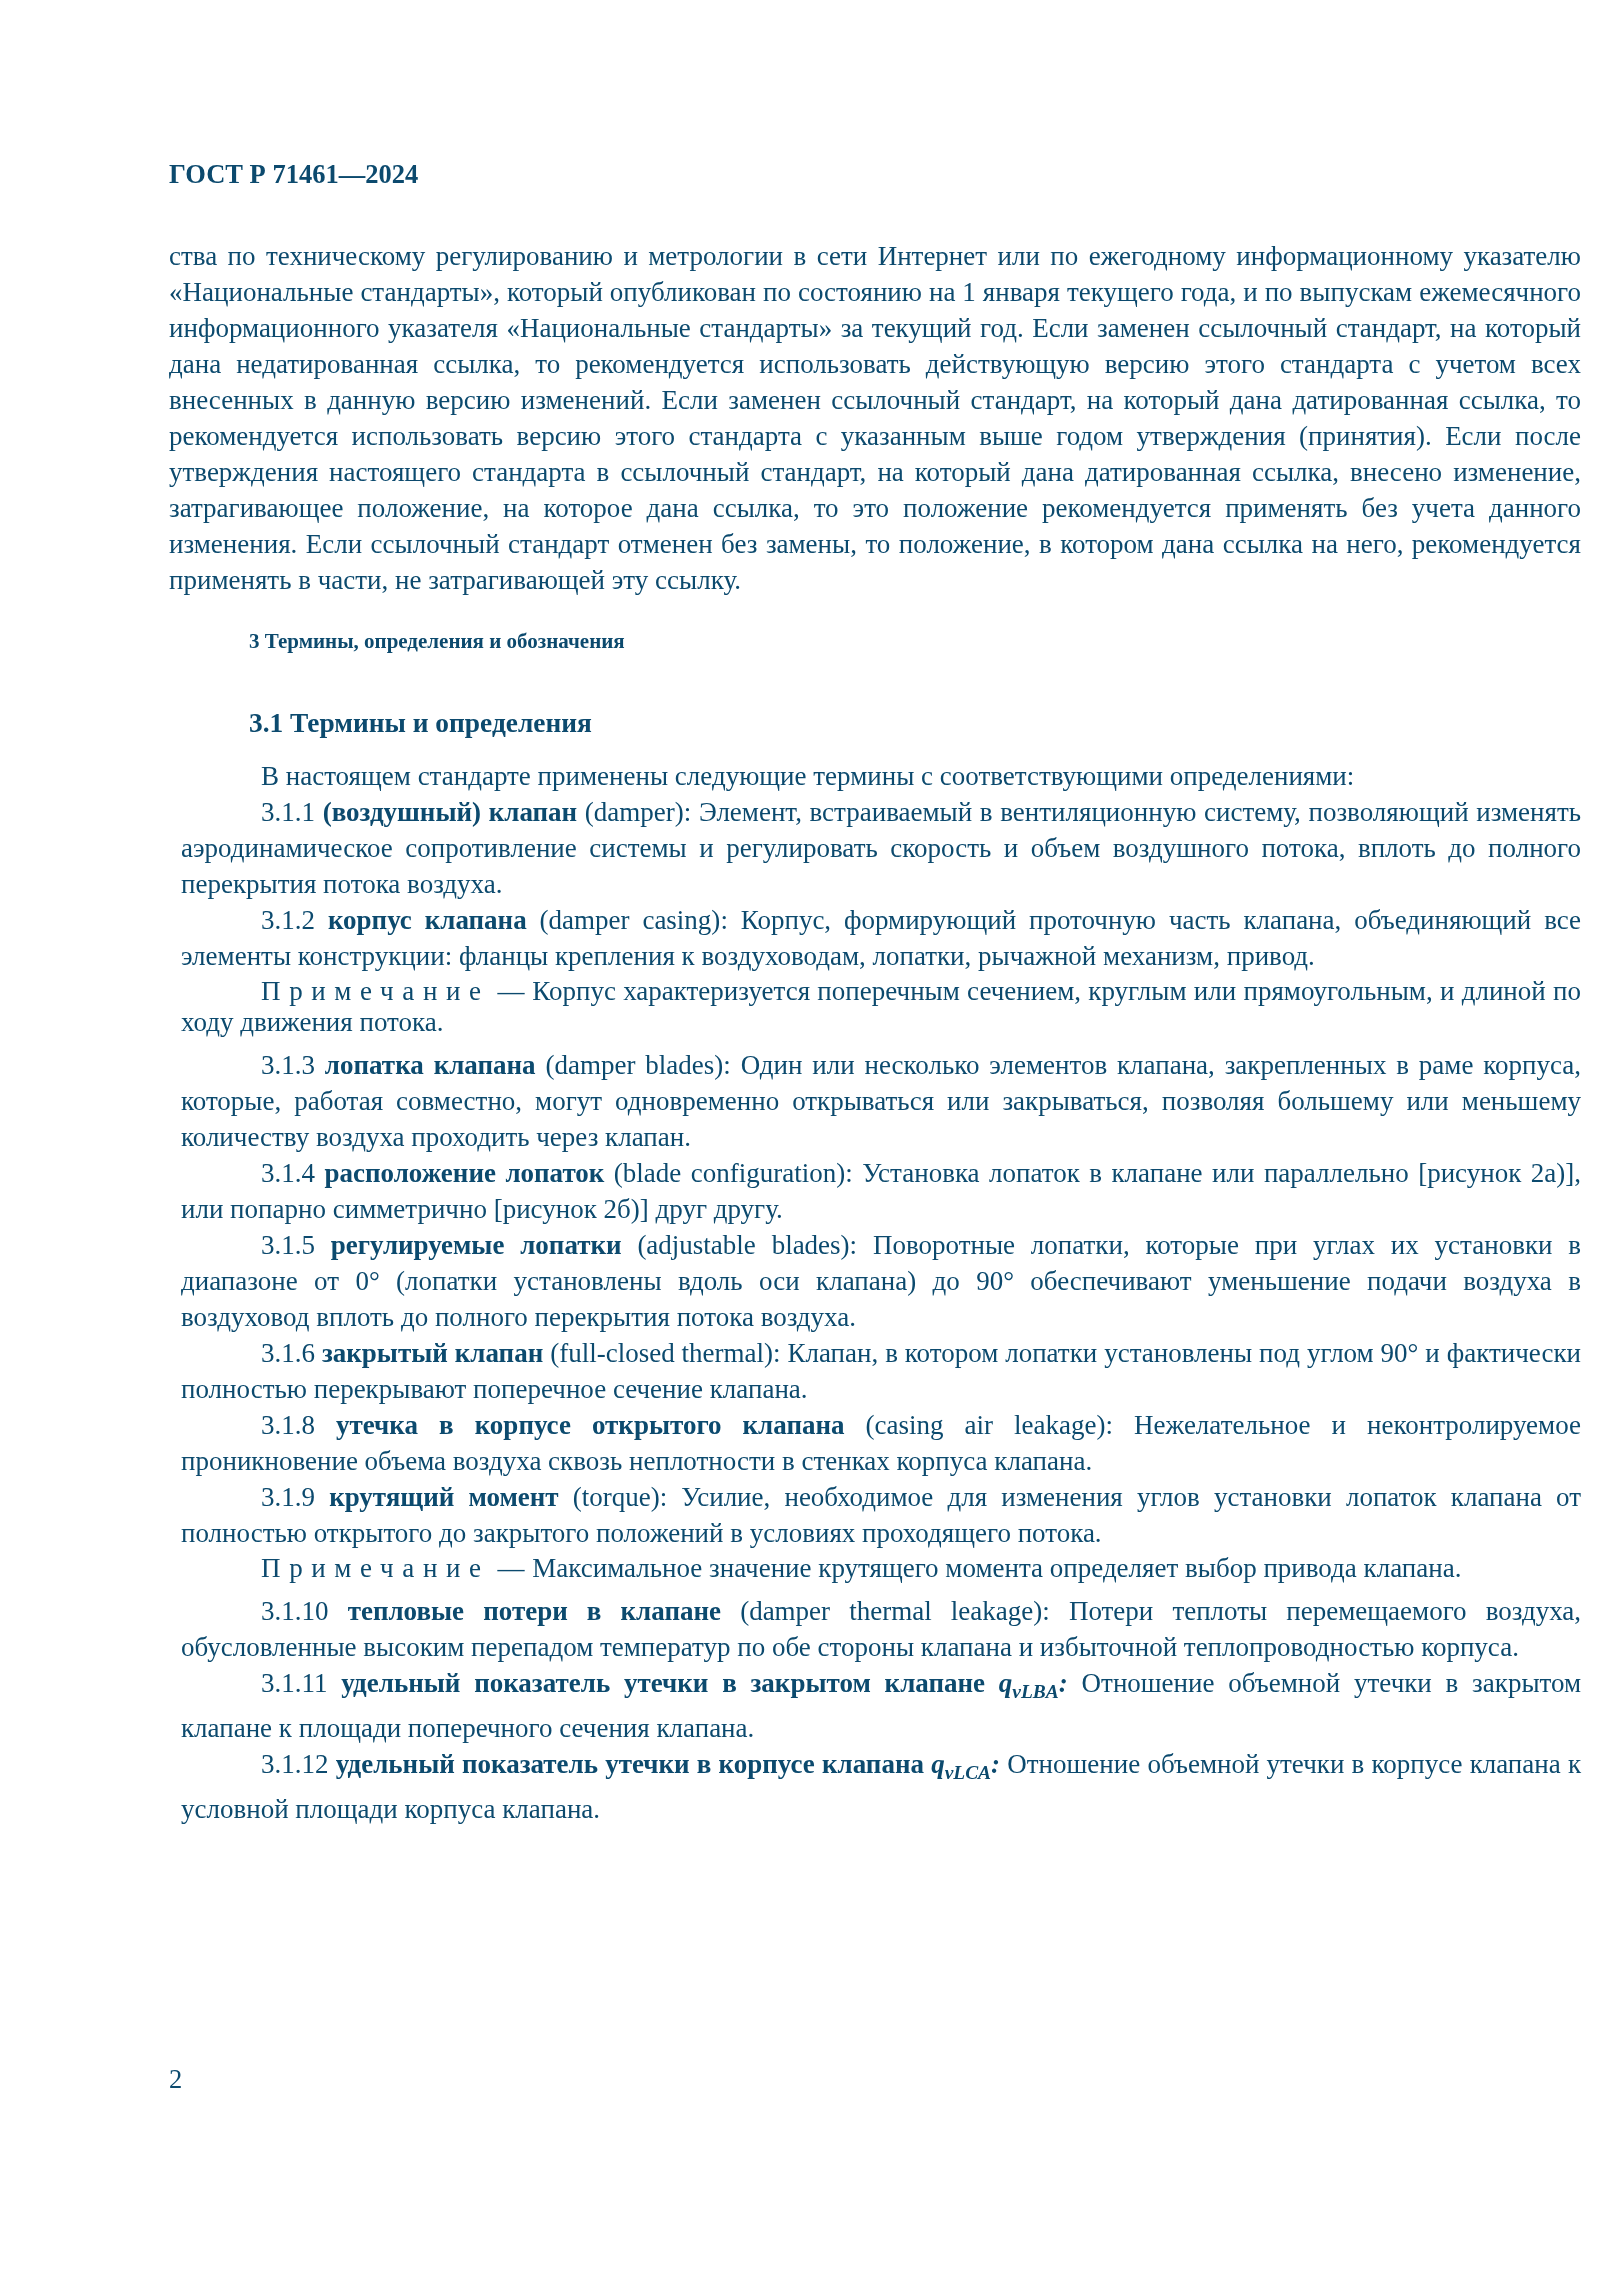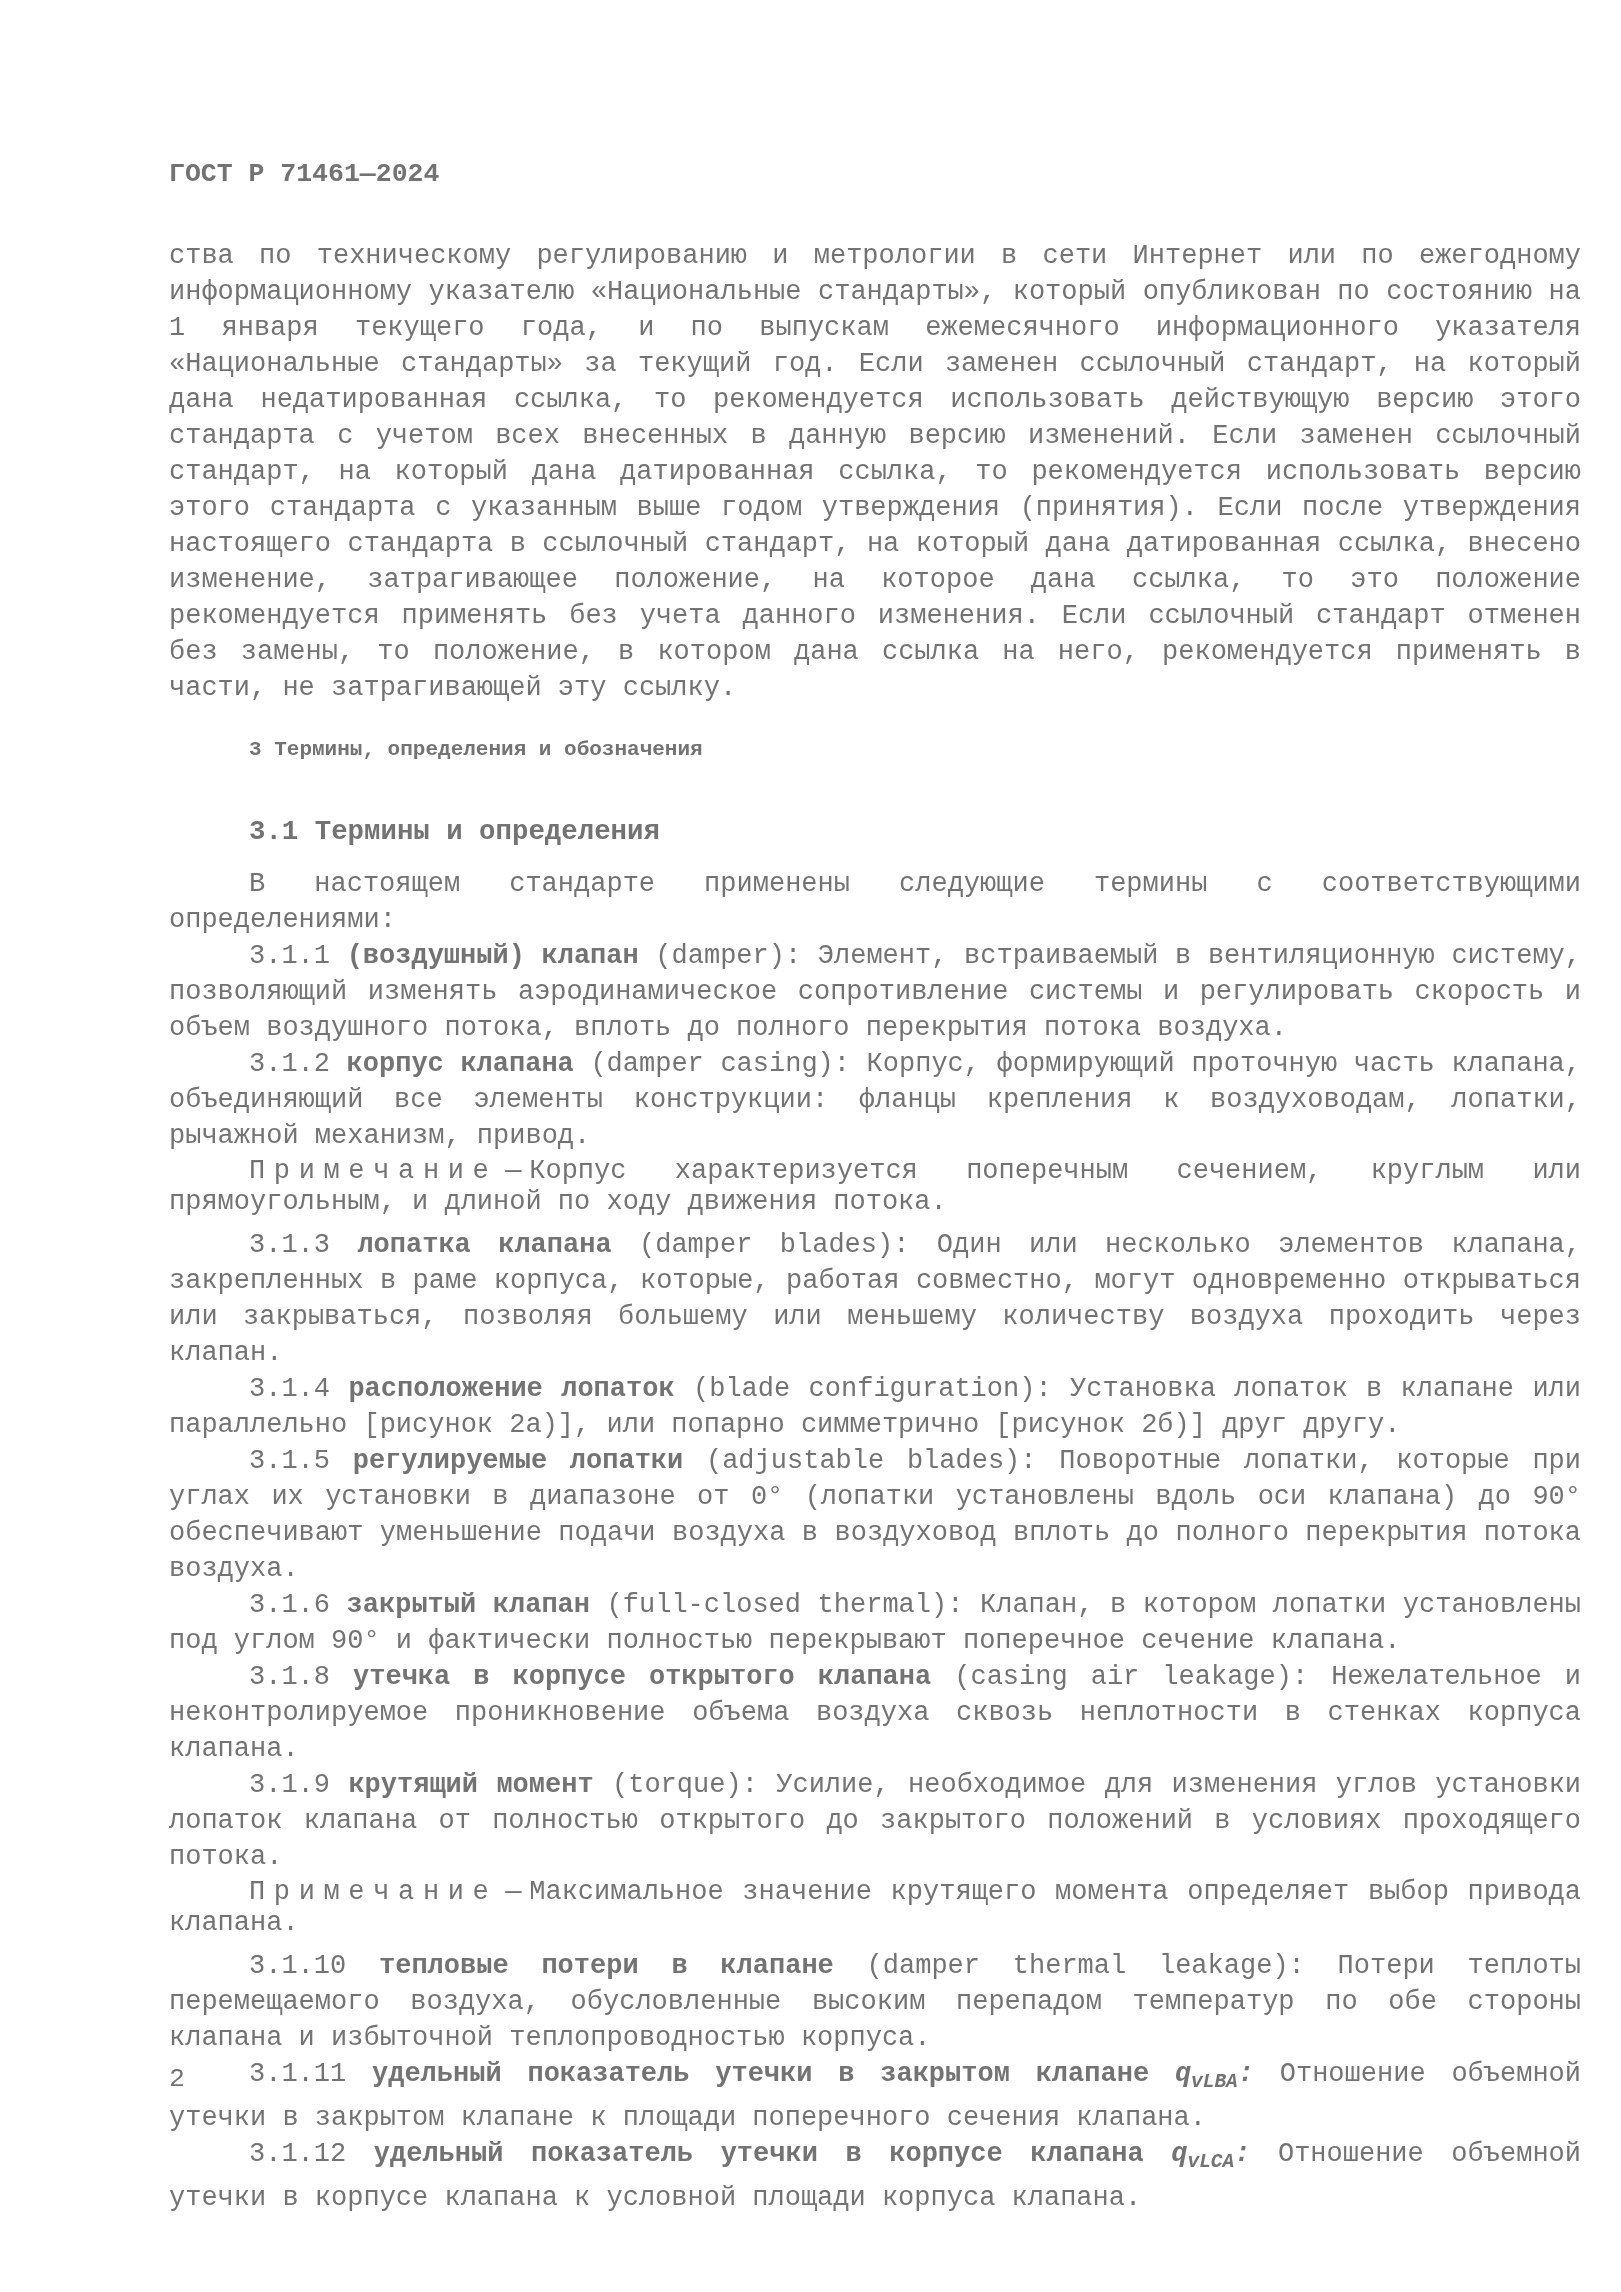--- a/index.html
+++ b/index.html
@@ -1,21 +1,21 @@
 <!DOCTYPE html>
 <html lang="ru"><head>
 <meta charset="utf-8">
 <style>
   html,body{margin:0;padding:0;background:#e8e8e8;}
   .page{
     position:relative;
     width:1621px;height:2293px;
     background:#ffffff;
-    color:#737373;
-    font-family:Liberation Mono, monospace;
+    color:#0c4a6e;
+    font-family:Liberation Serif, serif;
     overflow:hidden;
   }
   .content{
     position:absolute;
     left:169px;top:160px;
     width:1412px;
   }
   .doc-code{
     font-size:26.5px;
     font-weight:bold;
@@ -35,21 +35,21 @@
     font-weight:bold;
     text-indent:80px;
   }
   h3.subsection-title{
     margin:49px 0 0 0;
     font-size:27.4px;
     line-height:31px;
     font-weight:bold;
     text-indent:80px;
   }
-  .terms-block{margin-top:19.6px;}
+  .terms-block{margin-top:19.6px;margin-left:12px;}
   .para{
     margin:0;
     font-size:27px;
     line-height:36px;
     text-align:justify;
     text-indent:80px;
   }
   .note{
     margin:2px 0 8.8px 0;
     font-size:27px;

